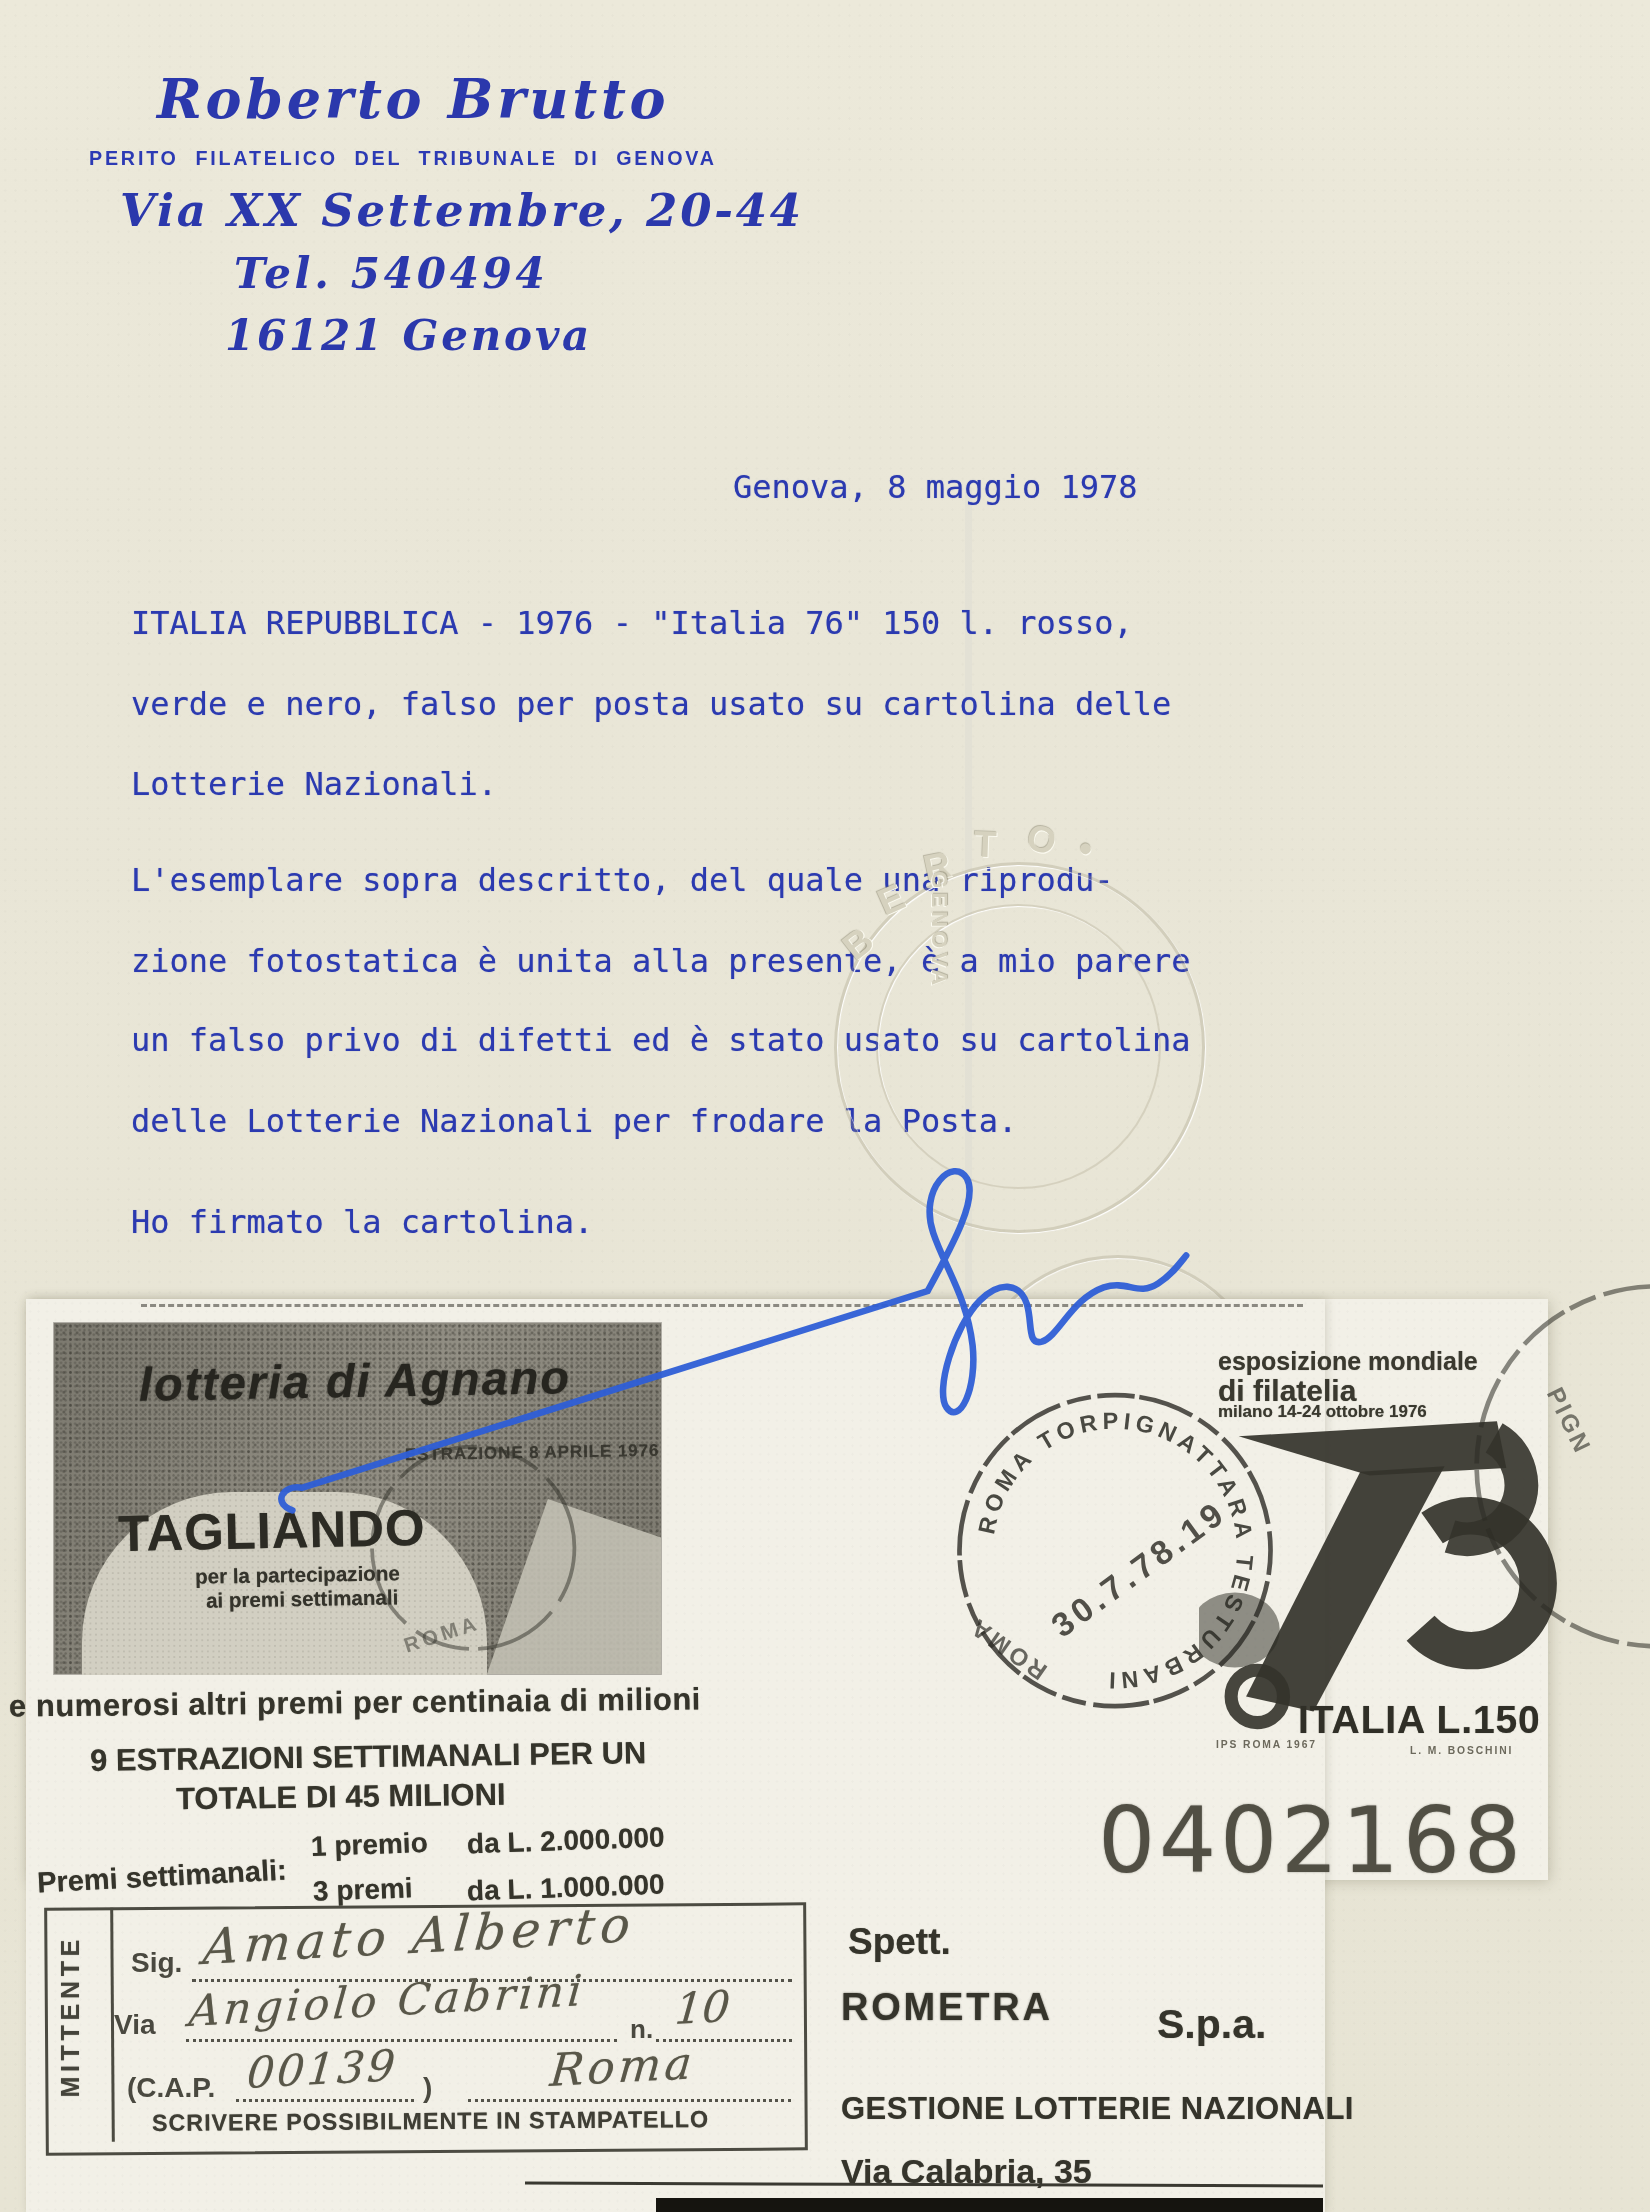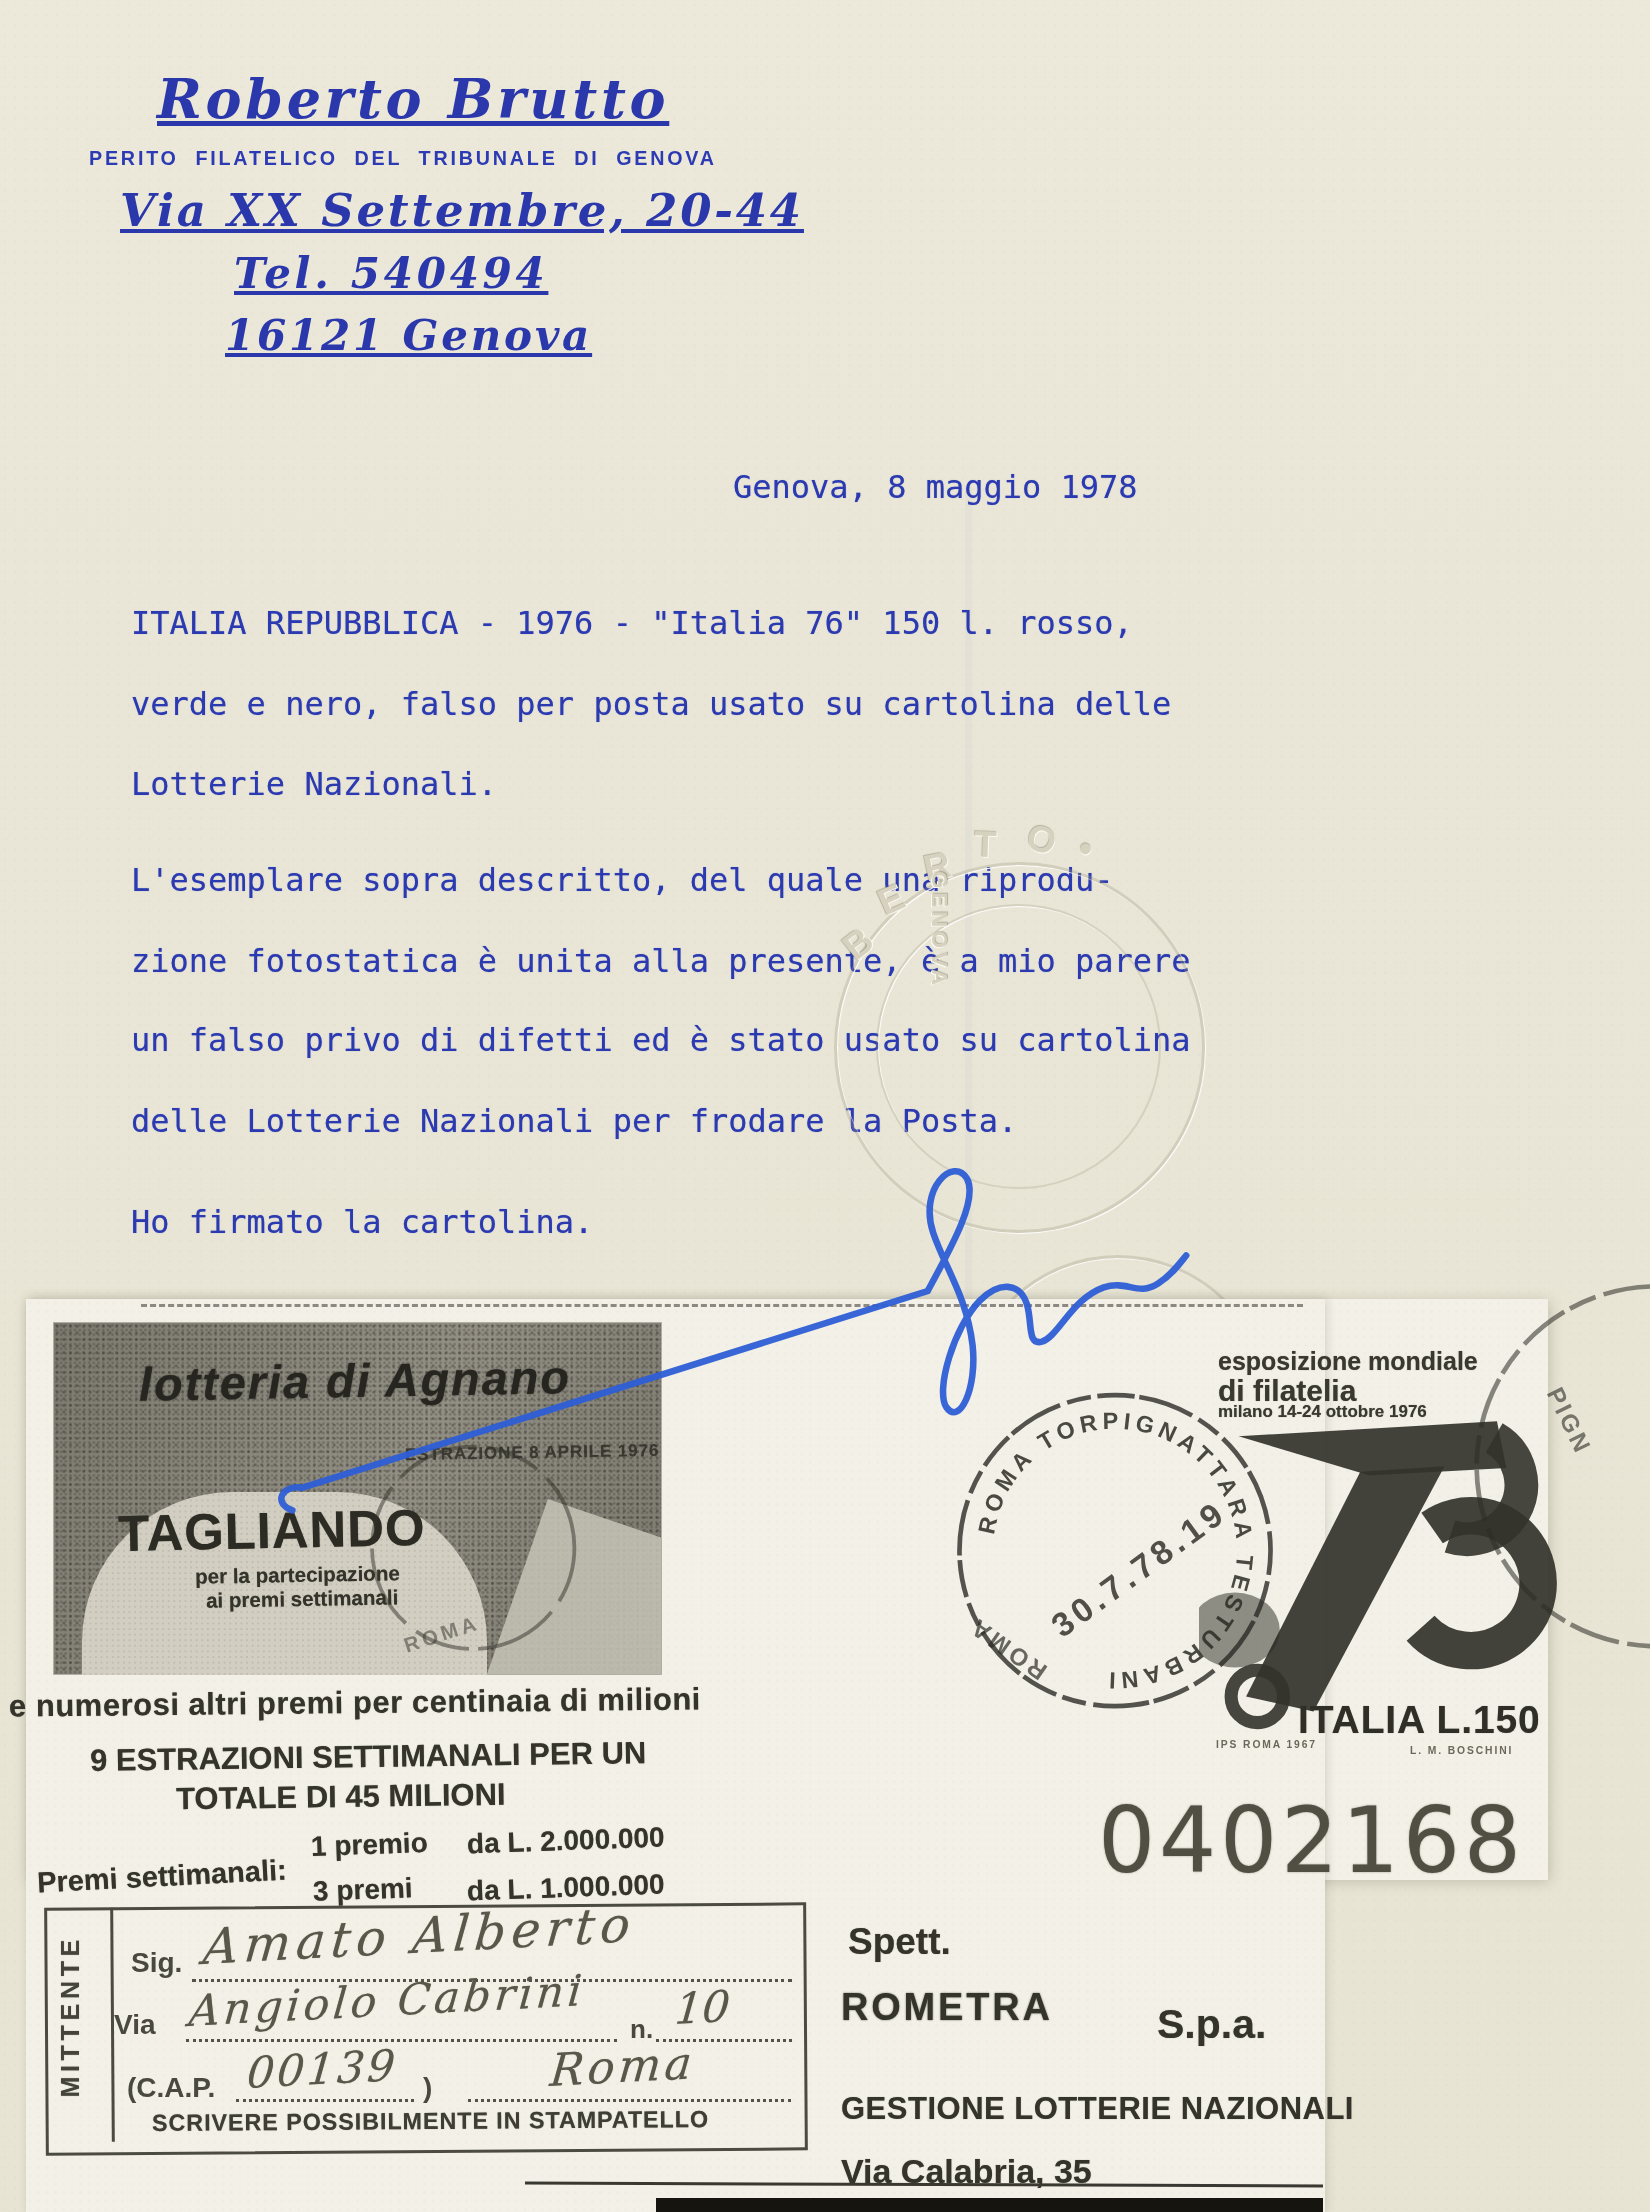--- a/index.html
+++ b/index.html
@@ -7,21 +7,21 @@
     position:relative; width:1651px; height:2213px; overflow:hidden;
     background:#e9e6d7;
     background-image:
       radial-gradient(rgba(0,0,0,0.018) 0.9px, transparent 1.3px),
       linear-gradient(180deg,#ece9da 0%, #e9e6d7 30%, #e7e4d4 100%);
     background-size:10.3px 10.3px, 100% 100%;
     font-family:"Liberation Sans", sans-serif;
   }
   .abs{position:absolute;}
   
-  .script{font-family:"DejaVu Serif", serif; font-style:italic; font-weight:bold; color:#2b38ac;text-decoration:underline;}
+  .script{font-family:"DejaVu Serif", serif; font-style:italic; font-weight:bold; color:#2b38ac;}
   .lh-title{font-family:"Liberation Sans", sans-serif; font-weight:bold; color:#2c3ab4; letter-spacing:2.8px; word-spacing:8.4px;text-align:center;}
   
   .tw{font-family:"DejaVu Sans Mono", monospace; color:#2b3ab0; font-size:32px; white-space:pre; text-shadow:0 0 0.9px rgba(43,58,176,.5);}
   
   .copy{font-family:"Liberation Sans", sans-serif; font-weight:bold; color:#35342b; text-shadow:0 0 0.9px rgba(40,40,30,.55);}
   .copy-lt{font-family:"Liberation Sans", sans-serif; font-weight:bold; color:#4a4940;}
   
   .hand{font-family:"DejaVu Serif", serif; font-style:italic; font-weight:500; color:#595749;
         transform:rotate(-3deg) skewX(-8deg); transform-origin:left bottom; text-shadow:0 0 0.9px rgba(60,58,48,.4);}
   .dotline{border-bottom:3.7px dotted #54534a; height:0;}

